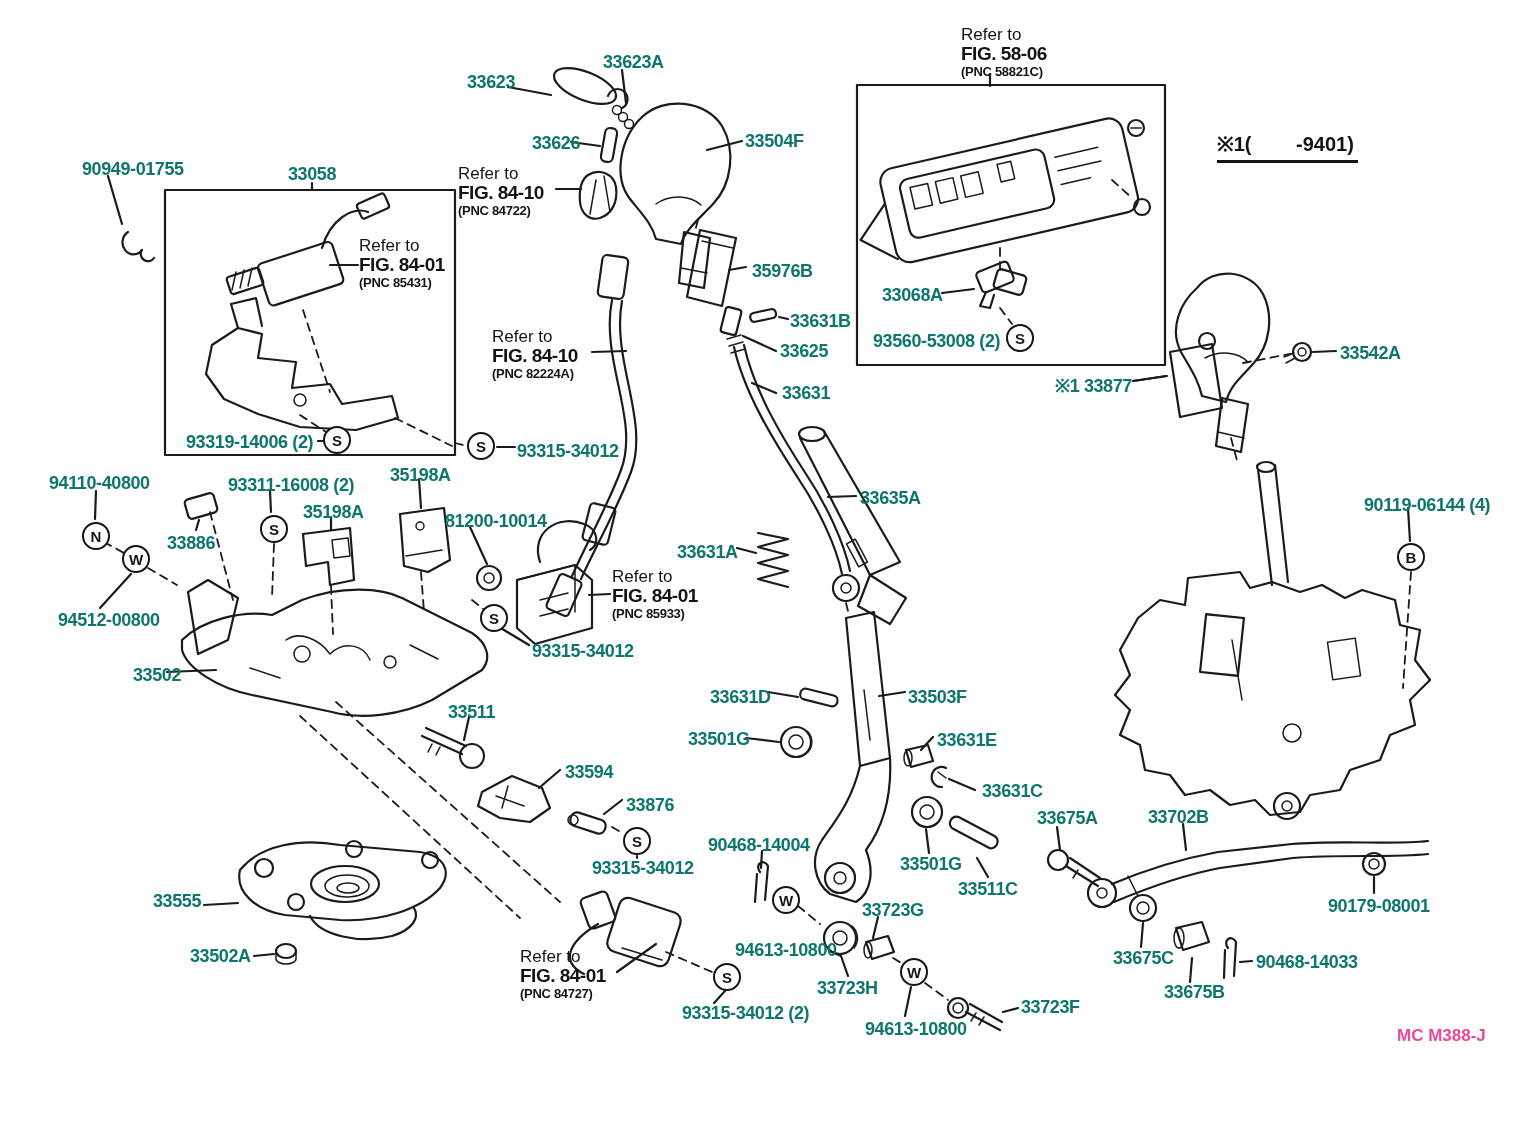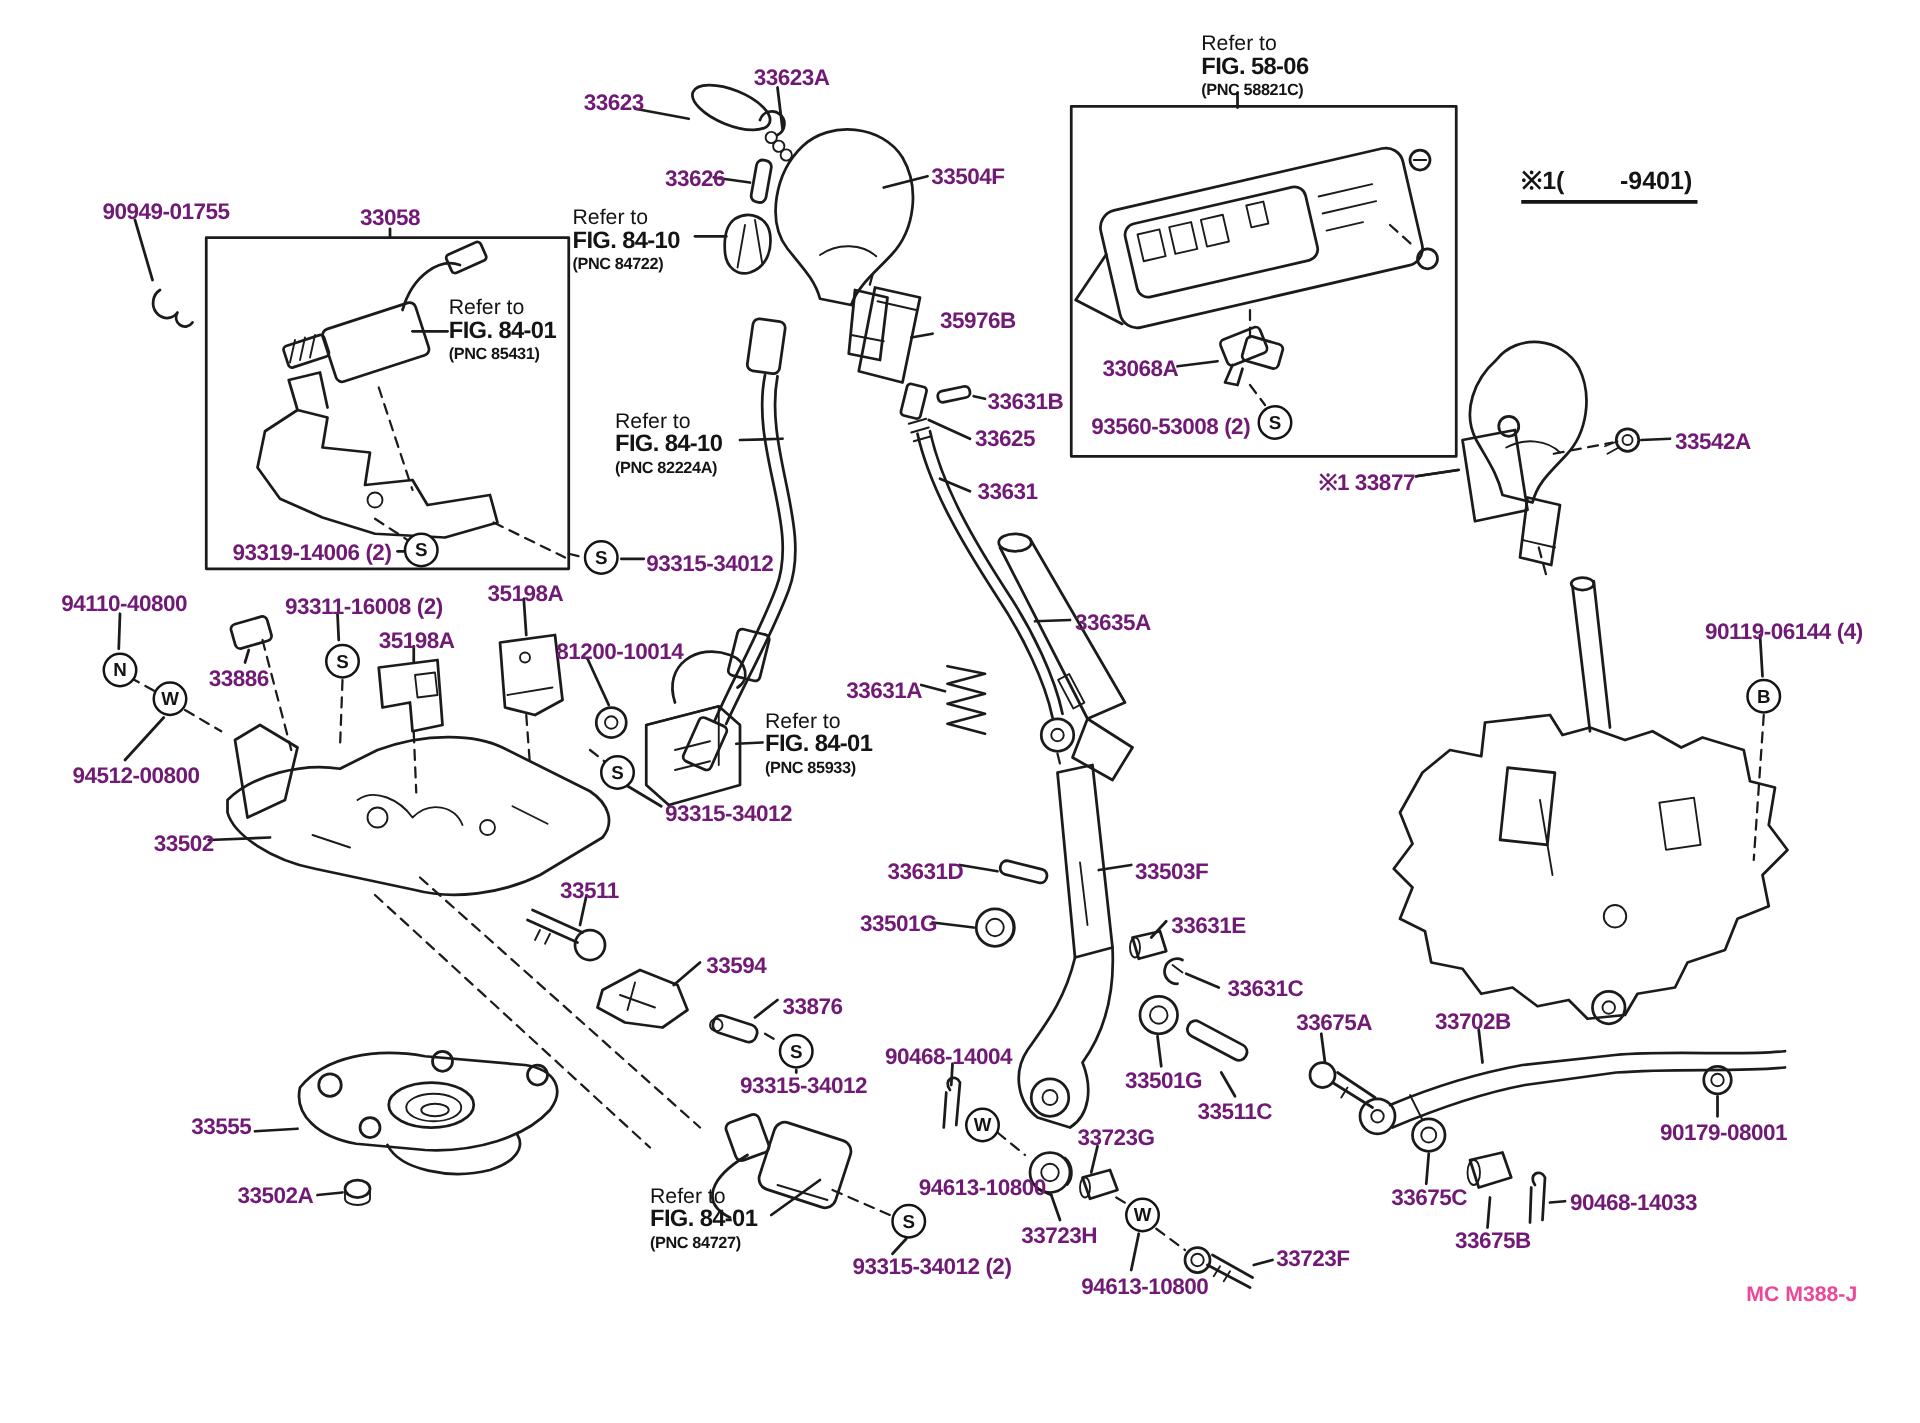--- a/index.html
+++ b/index.html
@@ -3,21 +3,21 @@
 <meta charset="utf-8">
 <style>
   html,body{margin:0;padding:0;background:#ffffff}
   .canvas{position:relative;width:1536px;height:1138px;background:#fff;
     font-family:"Liberation Sans",sans-serif;overflow:hidden}
   .canvas svg{position:absolute;left:0;top:0}
   .s{fill:none;stroke:#1b1b1b;stroke-width:2.2;stroke-linecap:round;stroke-linejoin:round}
   .t{fill:none;stroke:#1b1b1b;stroke-width:1.5;stroke-linecap:round;stroke-linejoin:round}
   .d{fill:none;stroke:#1b1b1b;stroke-width:1.8;stroke-dasharray:8 6;stroke-linecap:round}
   .plabel{position:absolute;font-weight:bold;font-size:18px;line-height:1;
-    color:#701a75;white-space:nowrap;letter-spacing:-0.4px}
+    color:#0f766e;white-space:nowrap;letter-spacing:-0.4px}
   .refblock{position:absolute;color:#141414;line-height:1.08;white-space:nowrap}
   .refblock .r0{font-size:17px;font-weight:normal}
   .refblock .r1{font-size:19px;font-weight:bold;letter-spacing:-0.5px}
   .refblock .r2{font-size:13px;font-weight:bold;letter-spacing:-0.3px}
   .sym{position:absolute;width:28px;height:28px;border:2.5px solid #141414;border-radius:50%;
     display:flex;align-items:center;justify-content:center;font-size:15px;font-weight:bold;
     color:#141414;transform:translate(-50%,-50%);background:#fff;box-sizing:border-box}
   .note{position:absolute;left:1217px;top:130px;font-size:20px;font-weight:bold;
     border-bottom:3px solid #141414;padding:0 4px 3px 0;white-space:pre;color:#141414}
   .footer{position:absolute;left:1397px;top:1026px;font-size:17px;font-weight:bold;color:#ec4899}
@@ -365,38 +365,38 @@
   </g>
 </svg>
 
 <div id="labels">
       <div class="plabel" style="left: 82px; top: 160px;">90949-01755</div>
       <div class="plabel" style="left: 288px; top: 165px;">33058</div>
       <div class="plabel" style="left: 467px; top: 73px;">33623</div>
       <div class="plabel" style="left: 603px; top: 53px;">33623A</div>
       <div class="plabel" style="left: 532px; top: 134px;">33626</div>
       <div class="plabel" style="left: 745px; top: 132px;">33504F</div>
-      <div class="plabel" style="left: 752px; top: 247px;">35976B</div>
+      <div class="plabel" style="left: 752px; top: 262px;">35976B</div>
       <div class="plabel" style="left: 882px; top: 286px;">33068A</div>
       <div class="plabel" style="left: 873px; top: 332px;">93560-53008 (2)</div>
       <div class="plabel" style="left: 790px; top: 312px;">33631B</div>
       <div class="plabel" style="left: 780px; top: 342px;">33625</div>
       <div class="plabel" style="left: 782px; top: 384px;">33631</div>
       <div class="plabel" style="left: 517px; top: 442px;">93315-34012</div>
       <div class="plabel" style="left: 186px; top: 433px;">93319-14006 (2)</div>
       <div class="plabel" style="left: 1055px; top: 377px;">※1 33877</div>
       <div class="plabel" style="left: 1340px; top: 344px;">33542A</div>
       <div class="plabel" style="left: 49px; top: 474px;">94110-40800</div>
       <div class="plabel" style="left: 228px; top: 476px;">93311-16008 (2)</div>
       <div class="plabel" style="left: 390px; top: 466px;">35198A</div>
       <div class="plabel" style="left: 303px; top: 503px;">35198A</div>
       <div class="plabel" style="left: 167px; top: 534px;">33886</div>
       <div class="plabel" style="left: 445px; top: 512px;">81200-10014</div>
       <div class="plabel" style="left: 58px; top: 611px;">94512-00800</div>
-      <div class="plabel" style="left: 123px; top: 666px;">33502</div>
+      <div class="plabel" style="left: 133px; top: 666px;">33502</div>
       <div class="plabel" style="left: 532px; top: 642px;">93315-34012</div>
       <div class="plabel" style="left: 677px; top: 543px;">33631A</div>
       <div class="plabel" style="left: 860px; top: 489px;">33635A</div>
       <div class="plabel" style="left: 1364px; top: 496px;">90119-06144 (4)</div>
       <div class="plabel" style="left: 710px; top: 688px;">33631D</div>
       <div class="plabel" style="left: 688px; top: 730px;">33501G</div>
       <div class="plabel" style="left: 908px; top: 688px;">33503F</div>
       <div class="plabel" style="left: 937px; top: 731px;">33631E</div>
       <div class="plabel" style="left: 982px; top: 782px;">33631C</div>
       <div class="plabel" style="left: 448px; top: 703px;">33511</div>

